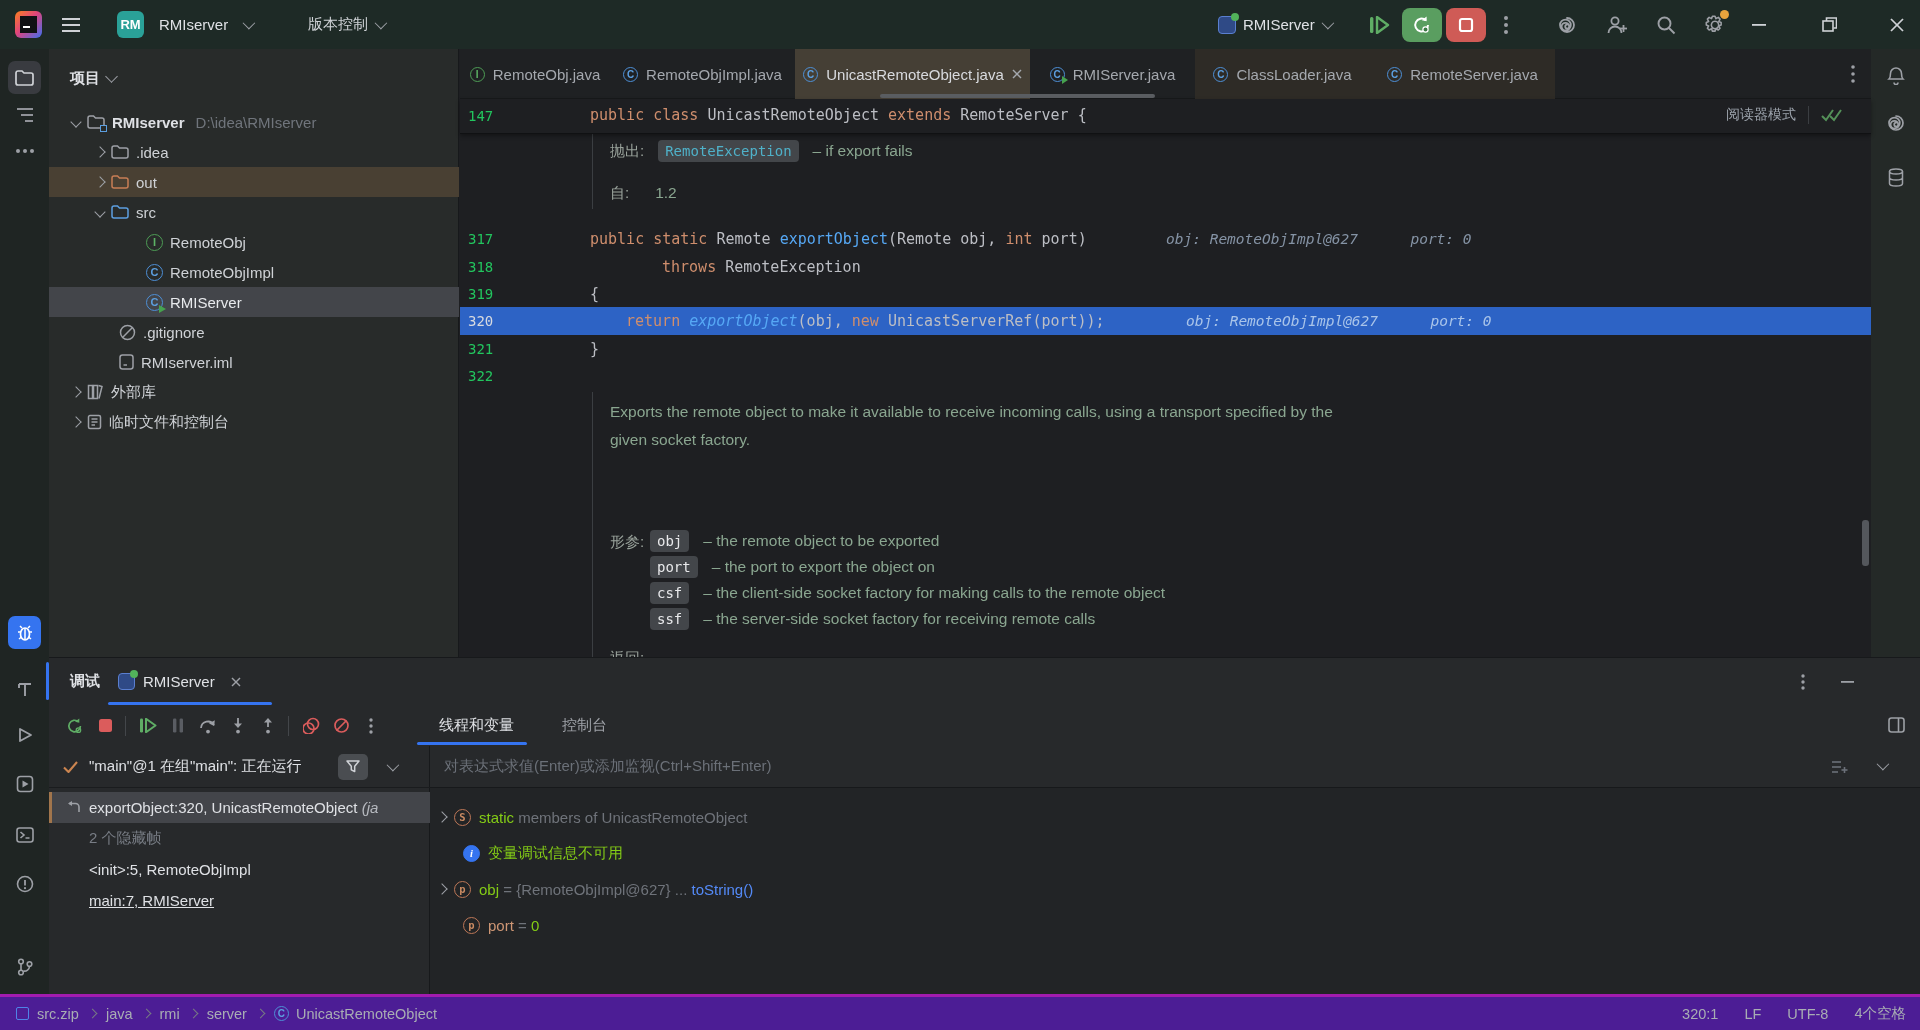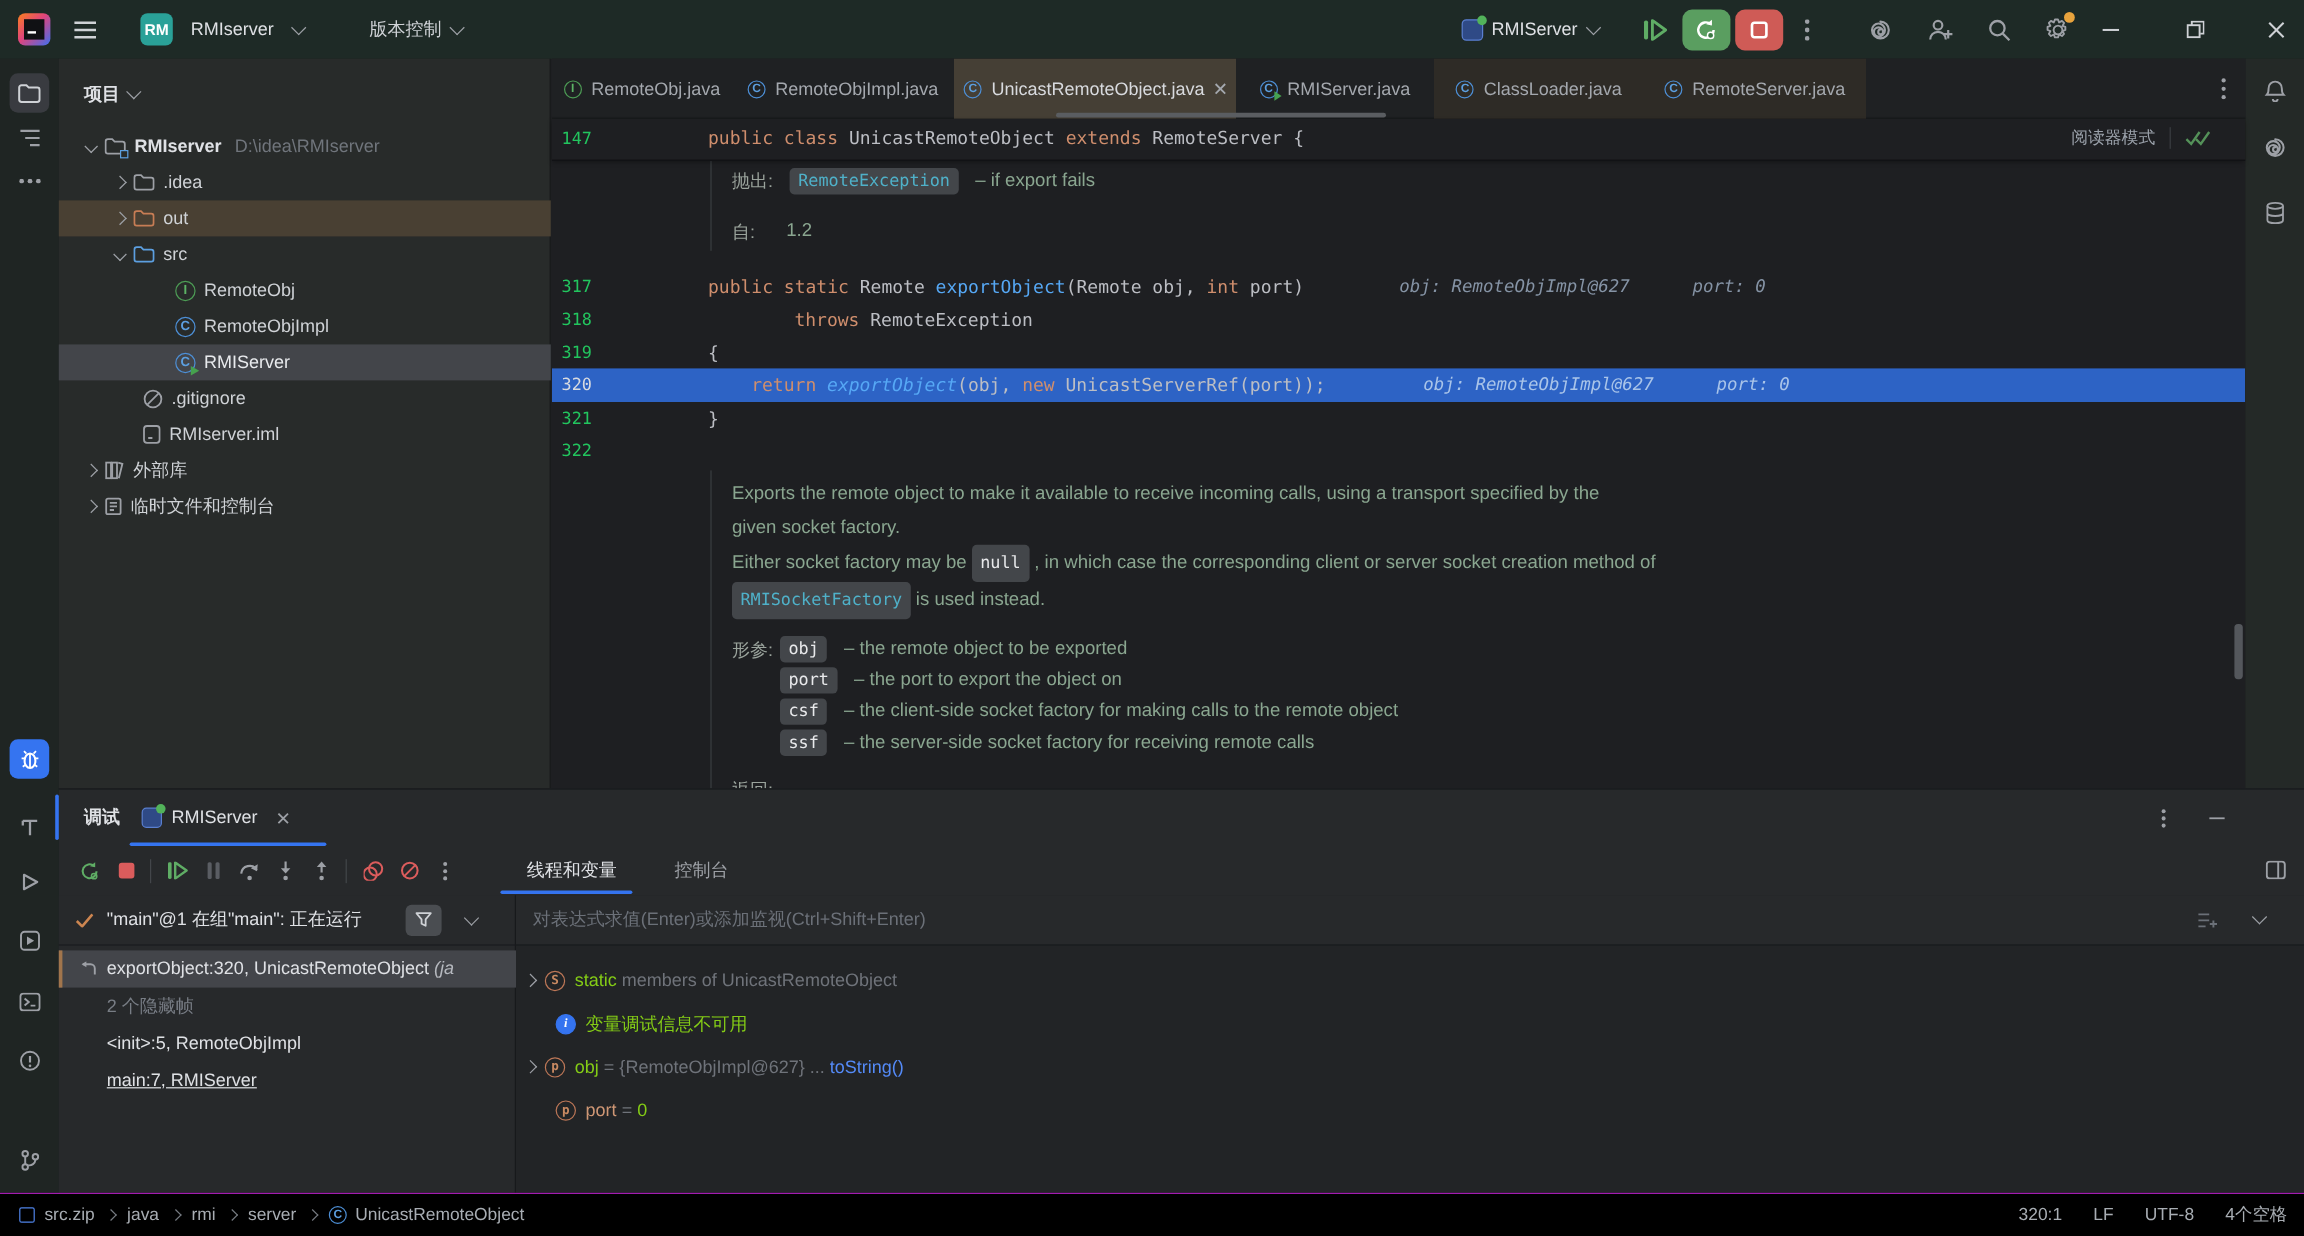--- a/index.html
+++ b/index.html
@@ -90,21 +90,21 @@
   .fsuffix { font-style:italic; color:#b6b9bf; }
   #vars { position:absolute; left:381px; top:88px; width:1490px; height:249px; background:#222426; }
   #exprrow { position:absolute; left:0; top:0; width:1490px; height:42px; border-bottom:1px solid #17191b; display:flex; align-items:center; color:#6b7078; font-size:15px; background:#27292b; }
   .vrow { position:absolute; height:32px; display:flex; align-items:center; font-size:15px; gap:8px; }
   .vchev { width:8px; height:8px; border-right:1.5px solid #9da0a6; border-bottom:1.5px solid #9da0a6; transform:rotate(-45deg); flex:none; }
   .vicon { width:17px; height:17px; border-radius:50%; border:1.5px solid #bd7757; color:#c98a62; font-size:10.5px; font-weight:bold; display:flex; align-items:center; justify-content:center; font-family:"DejaVu Sans Mono",monospace; flex:none; }
   .vicon.info { background:#3574f0; border-color:#3574f0; color:#fff; font-family:"Liberation Serif",serif; font-style:italic; }
   .tk.vn { color:#84cc16; } .tk.vd { color:#6f737a; } .tk.vlink { color:#548af7; } .tk.vo { color:#cf9775; }
 
   
-  #statusbar { position:absolute; left:0; top:994px; width:1920px; height:36px; background:#000000; border-top:1px solid #a21caf; display:flex; align-items:center; color:#a8adb3; font-size:14.5px; }
+  #statusbar { position:absolute; left:0; top:994px; width:1920px; height:36px; background:#4c1d95; border-top:3px solid #a21caf; display:flex; align-items:center; color:#a8adb3; font-size:14.5px; }
   .bc-sep { width:7px; height:7px; border-right:1.4px solid #777c83; border-bottom:1.4px solid #777c83; transform:rotate(-45deg); margin:0 10px; }
   .sb-right { position:absolute; right:14px; display:flex; gap:26px; align-items:center; color:#a8adb3; }
   .funnelbtn { width:30px; height:26px; background:#4a4d51; border-radius:5px; display:flex; align-items:center; justify-content:center; }
 </style>
 </head>
 <body>
 
 <div id="titlebar">
   <div class="tb-item" style="left:15px;">
       <div class="logo"></div>
@@ -497,21 +497,20 @@
     </div>
     <div class="crow" style="top:201px;">
       <span class="lnum">321</span>
       <span class="code abs" style="left:130px;"><span class="tk df">}</span></span>
     </div>
     <div class="crow" style="top:228px;">
       <span class="lnum">322</span>
     </div>
 
     <div class="abs doc" style="left:150px; top:264px; width:760px;">Exports the remote object to make it available to receive incoming calls, using a transport specified by the given socket factory.</div>
-    <div class="abs doc" style="left:150px; top:320px; width:790px; line-height:29px;"><span class="tk doc">Either socket factory may be </span><span class="tk chipw">null</span><span class="tk doc"> , in which case the corresponding client or server socket creation method of </span><span class="tk chipt">RMISocketFactory</span><span class="tk doc"> is used instead.</span></div>
 
     <span class="abs doclabel" style="left:150px; top:399px;">形参:</span>
     <div class="abs" style="left:190px; top:394px; display:flex; align-items:center; gap:14px; height:26px;">
       <span class="chip white">obj</span>
       <span class="doc">– the remote object to be exported</span>
     </div>
     <div class="abs" style="left:190px; top:420px; display:flex; align-items:center; gap:14px; height:26px;">
       <span class="chip white">port</span>
       <span class="doc">– the port to export the object on</span>
     </div>

